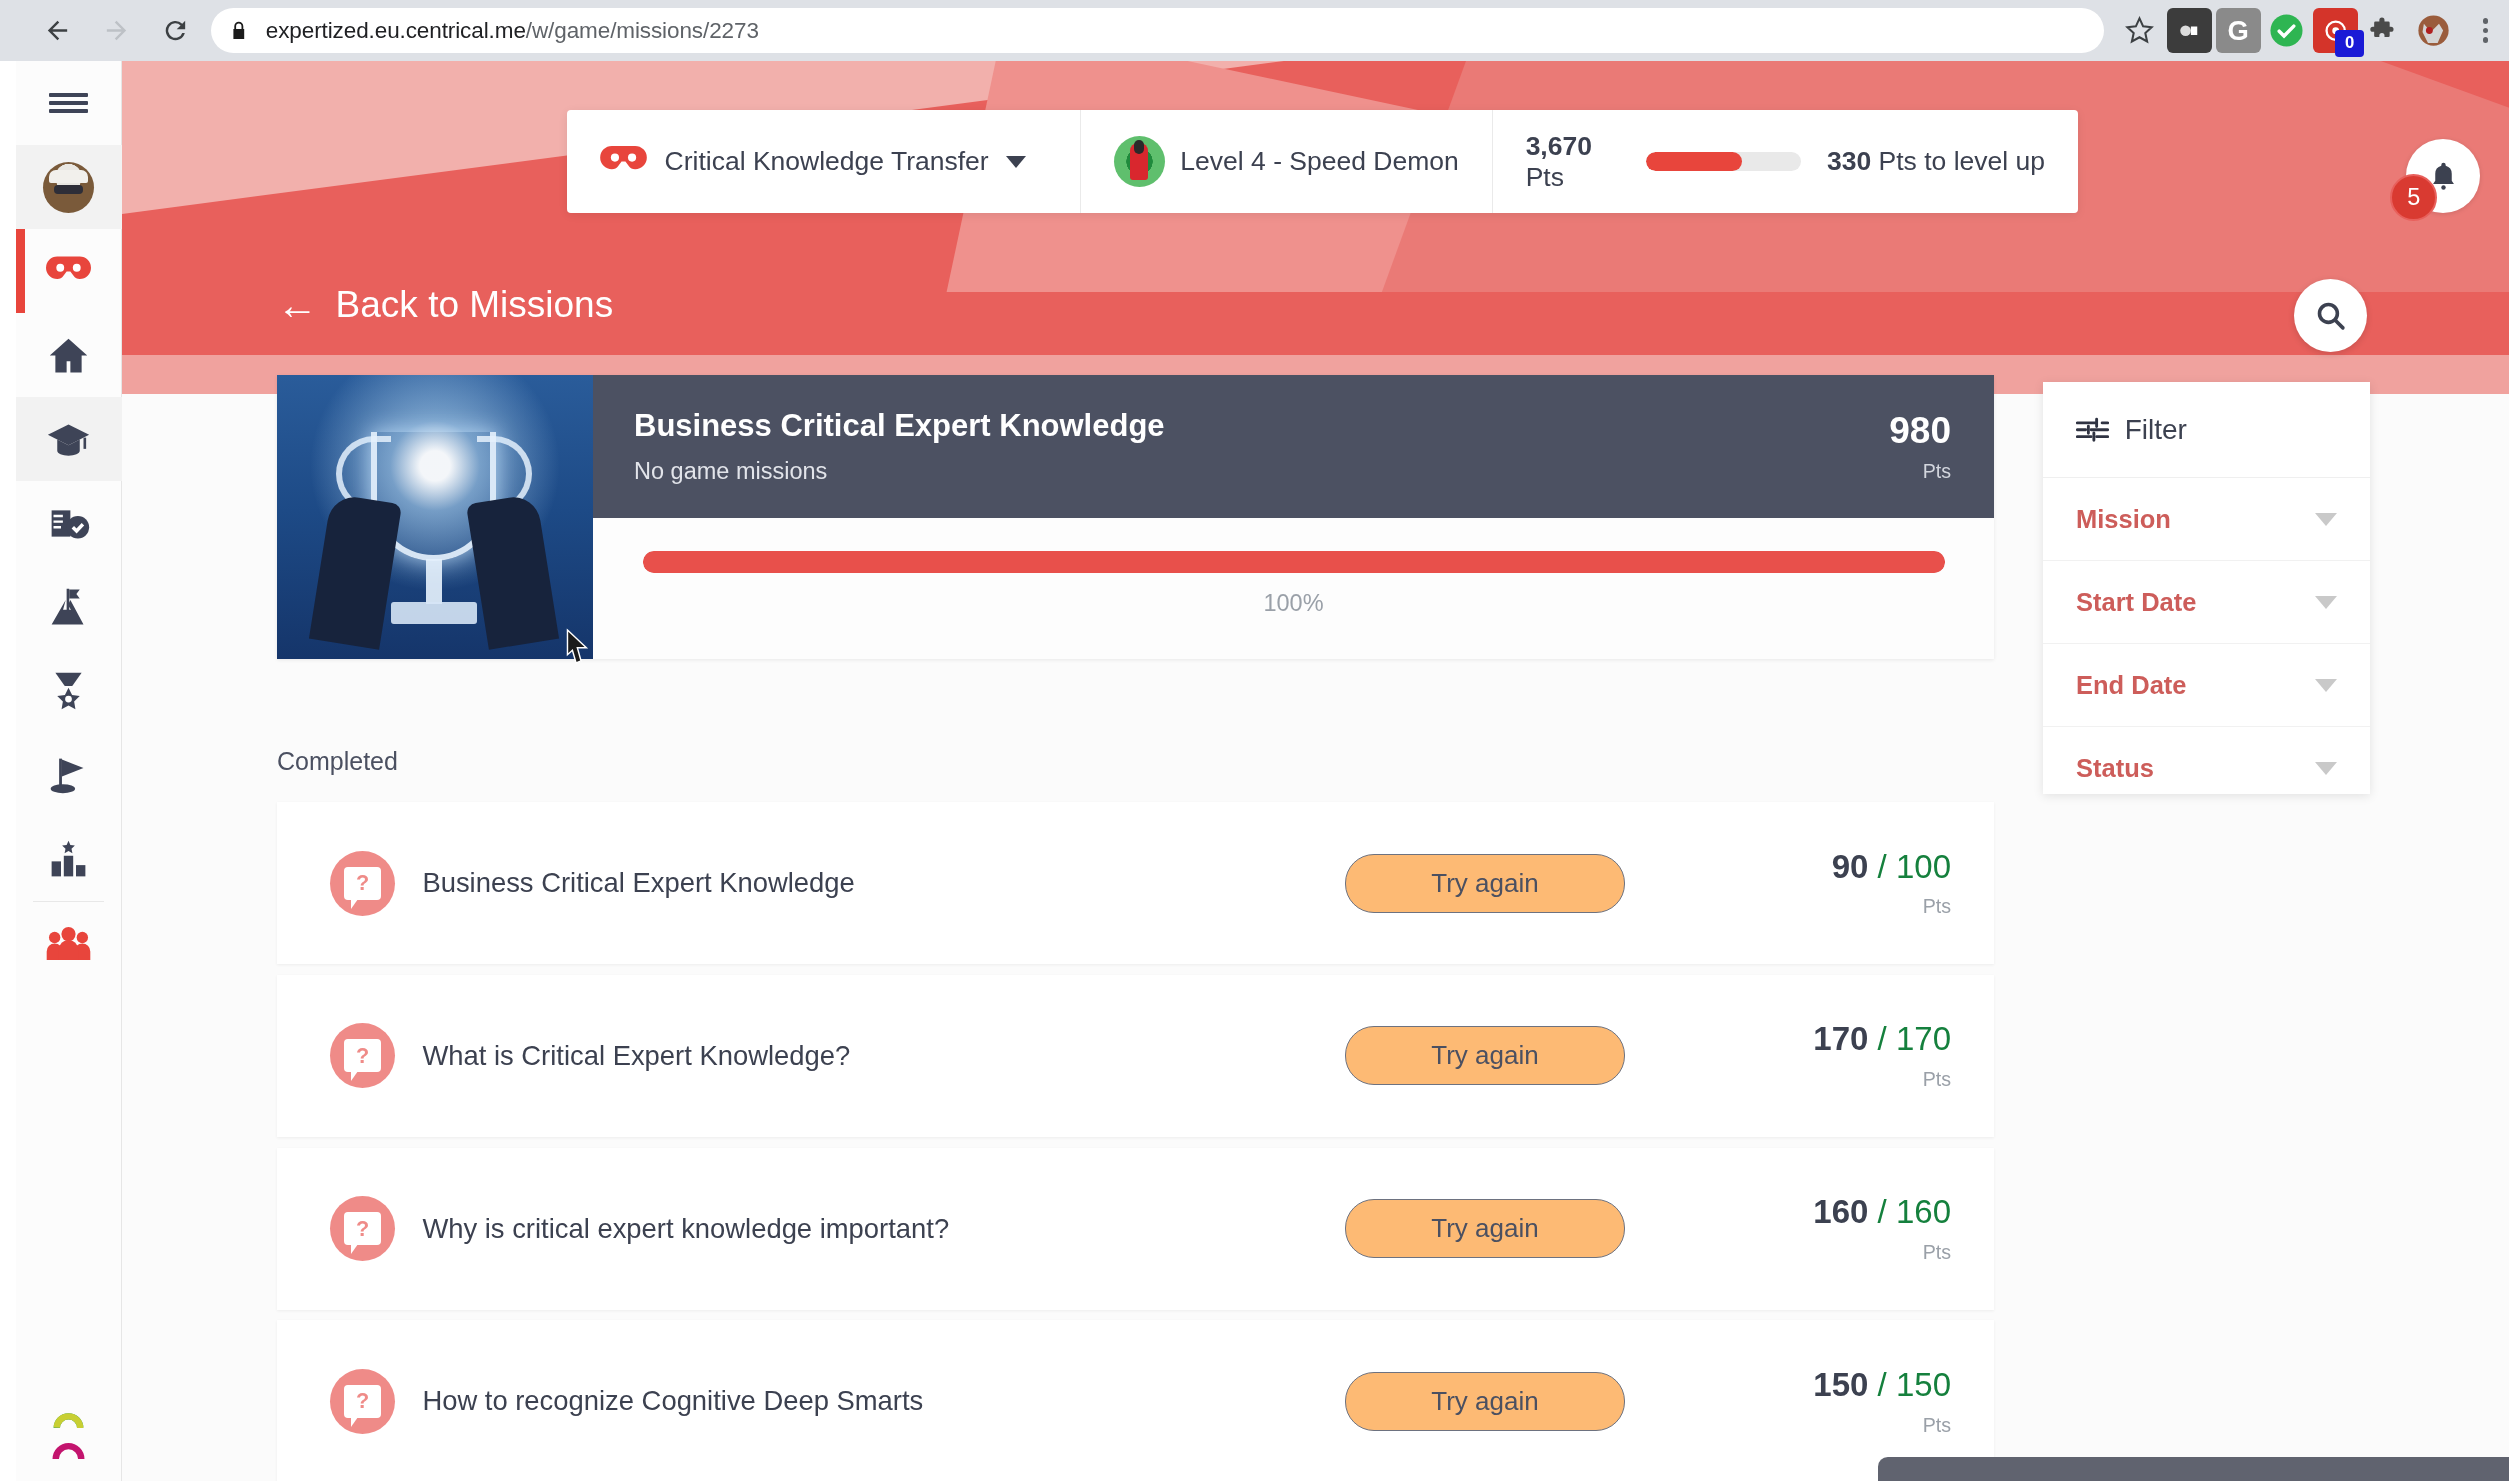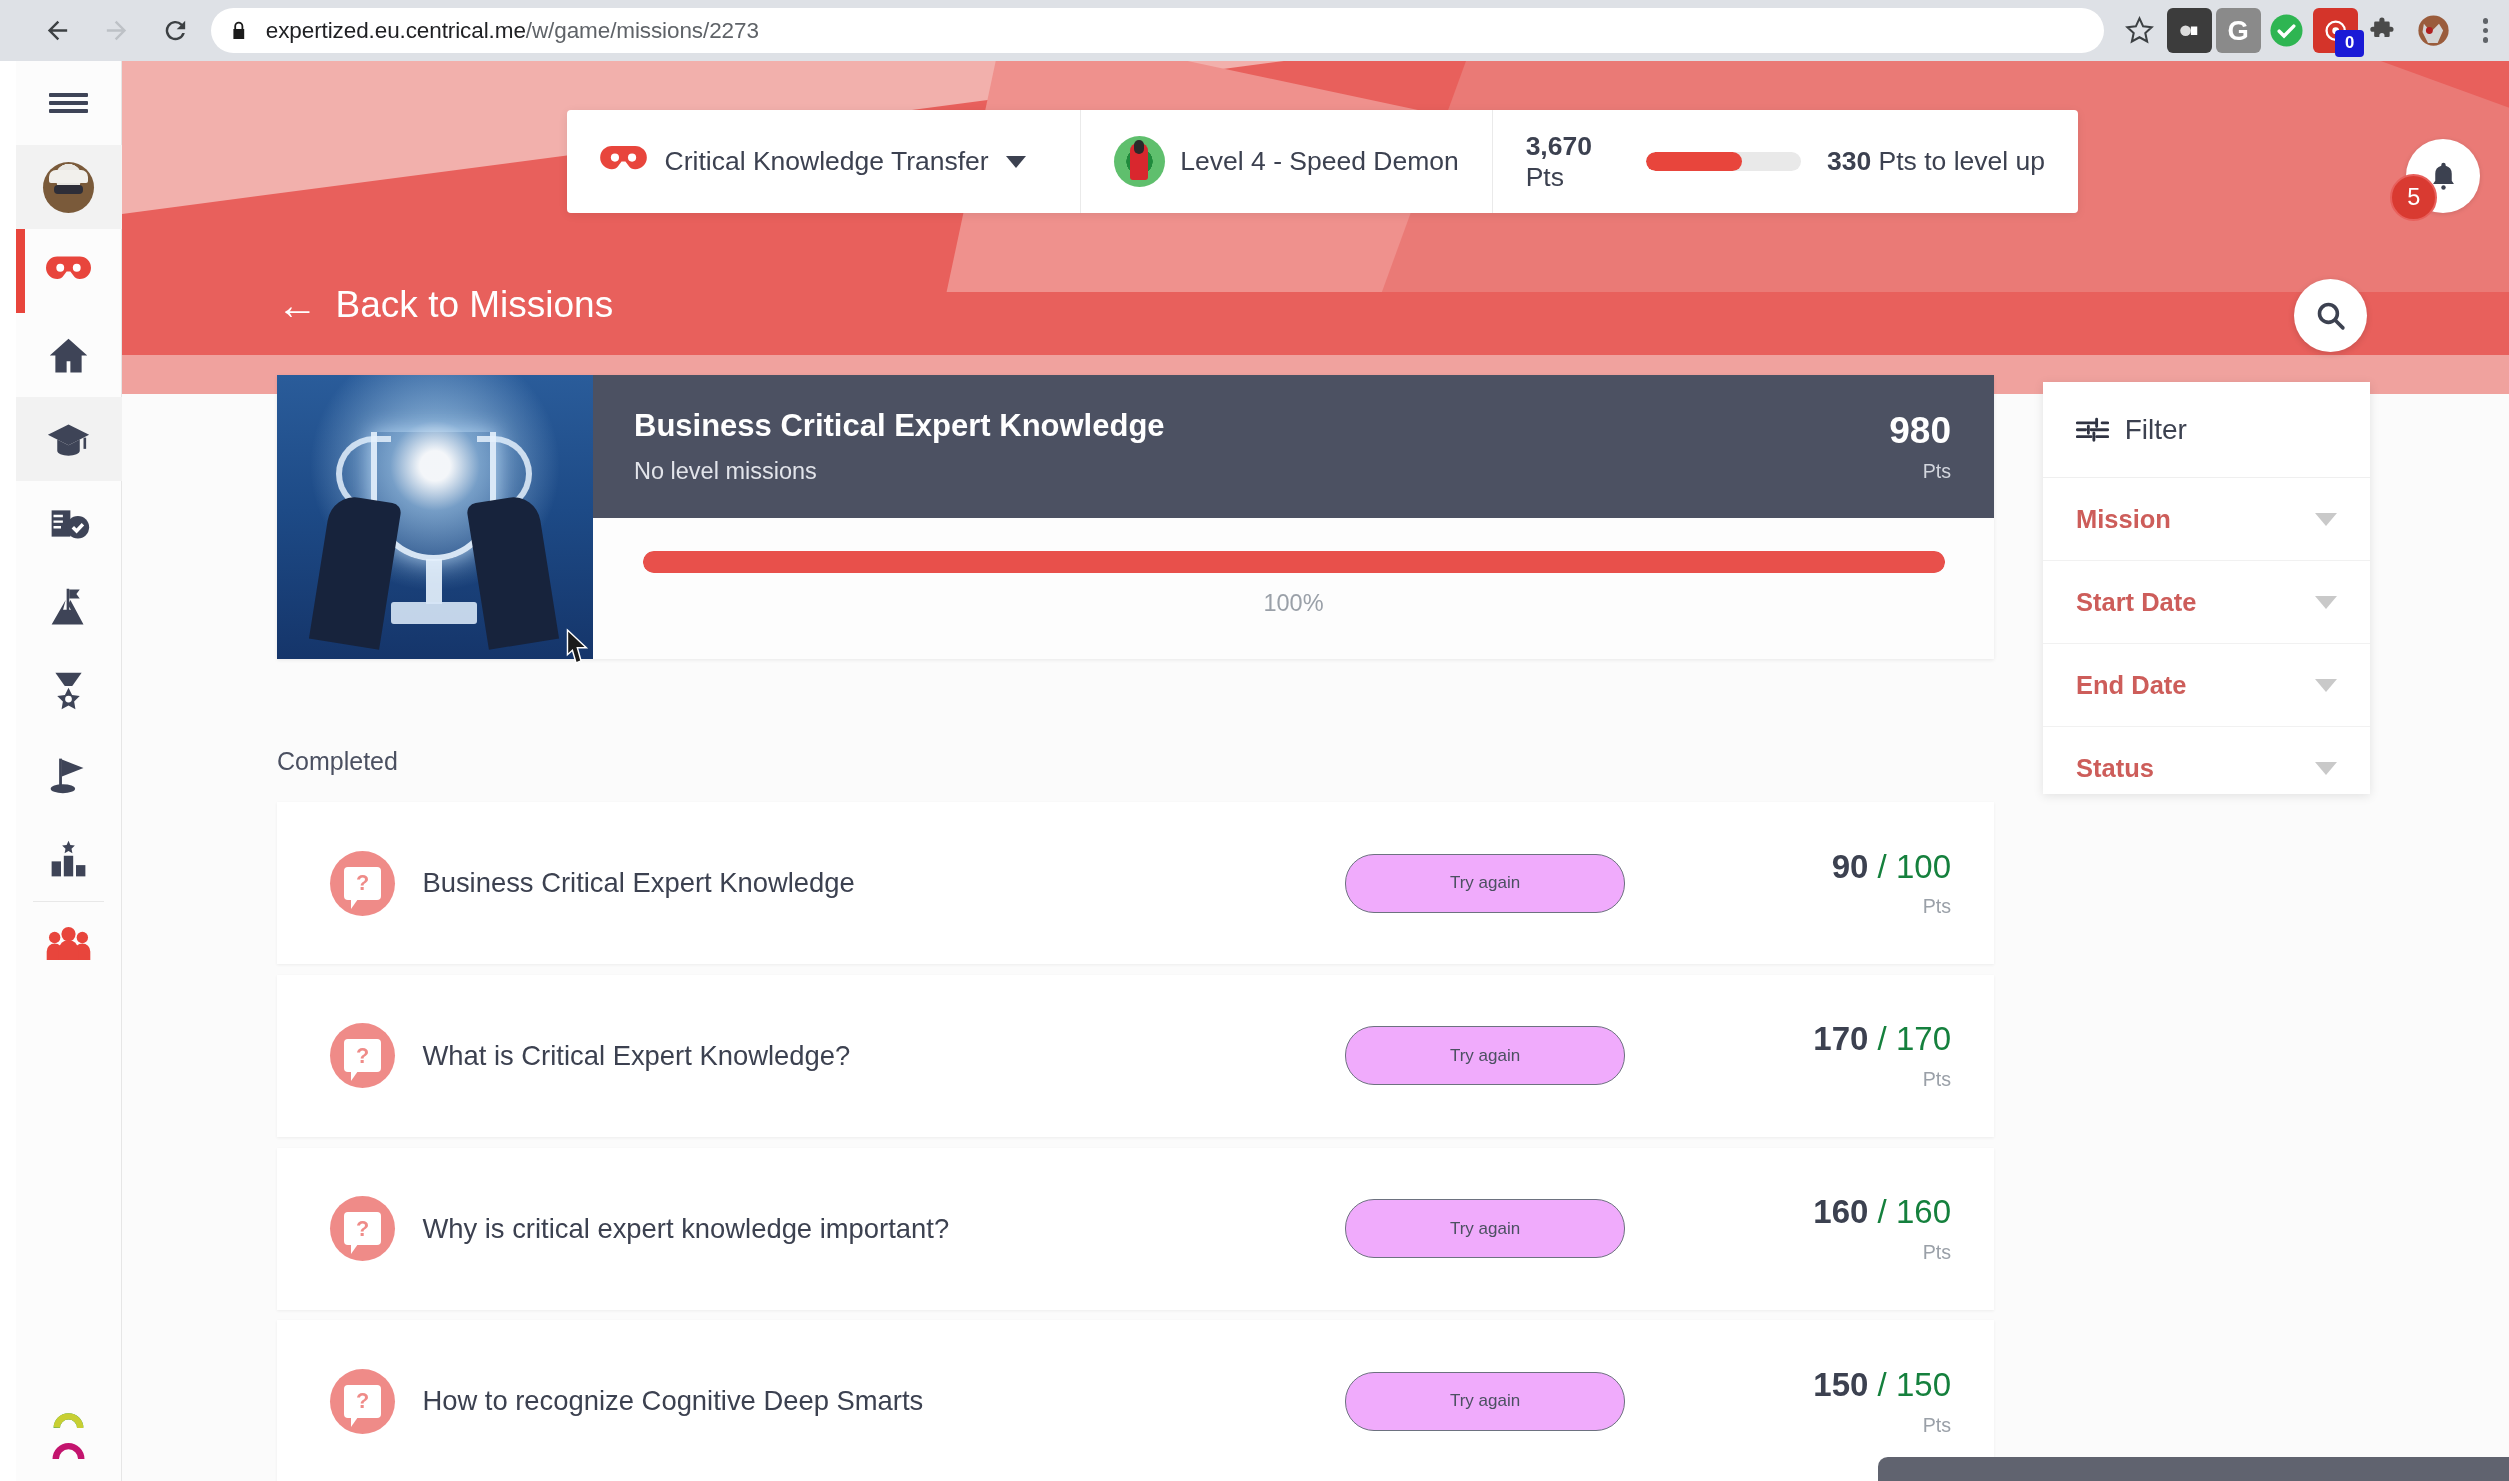--- a/index.html
+++ b/index.html
@@ -284,21 +284,21 @@
     position: relative; display:flex; align-items:center; justify-content:center;
     font-size: 21.6px; color: #ef8b88; font-weight: bold;
   }
   .row-icon .bubble::after {
     content: ''; position: absolute; left: 6.9px; top: 32px;
     border-left: 7.8px solid #ffffff; border-bottom: 10.8px solid transparent;
   }
   .row-title { flex: 1; font-size: 27.4px; color: #3c4150; }
   .row-btn {
     width: 280px; height: 59px; border: 1.6px solid #6d7280; border-radius: 29px;
-    background: #f0abfc; font-size: 17px; color: #4b5061;
+    background: #fdba74; font-size: 26px; color: #4b5061;
     display: flex; align-items: center; justify-content: center; flex: none;
     margin-right: 118px; font-family: "Liberation Sans", sans-serif;
   }
   .row-score { width: 208px; flex: none; text-align: right; }
   .row-score-val { font-size: 33px; color: #3c4150; }
   .row-score-val b { font-weight: bold; }
   .row-score-val span { color: #15803d; }
   .row-score-unit { font-size: 19.6px; color: #9aa0a8; margin-top: 9.8px; }
 
   
@@ -588,21 +588,21 @@
       <div class="stem"></div>
       <div class="base"></div>
       <div class="glove-l"></div>
       <div class="glove-r"></div>
     </div>
 
     <div id="mission-card-top">
       <div id="mission-header">
         <div id="mission-header-text">
           <div id="mission-title">Business Critical Expert Knowledge</div>
-          <div id="mission-subtitle">No level missions</div>
+          <div id="mission-subtitle">No game missions</div>
         </div>
         <div id="mission-score">
           <div id="mission-score-value">980</div>
           <div id="mission-score-unit">Pts</div>
         </div>
       </div>
     </div>
 
     <div id="mission-card-bottom">
       <div id="mission-progress-track">

